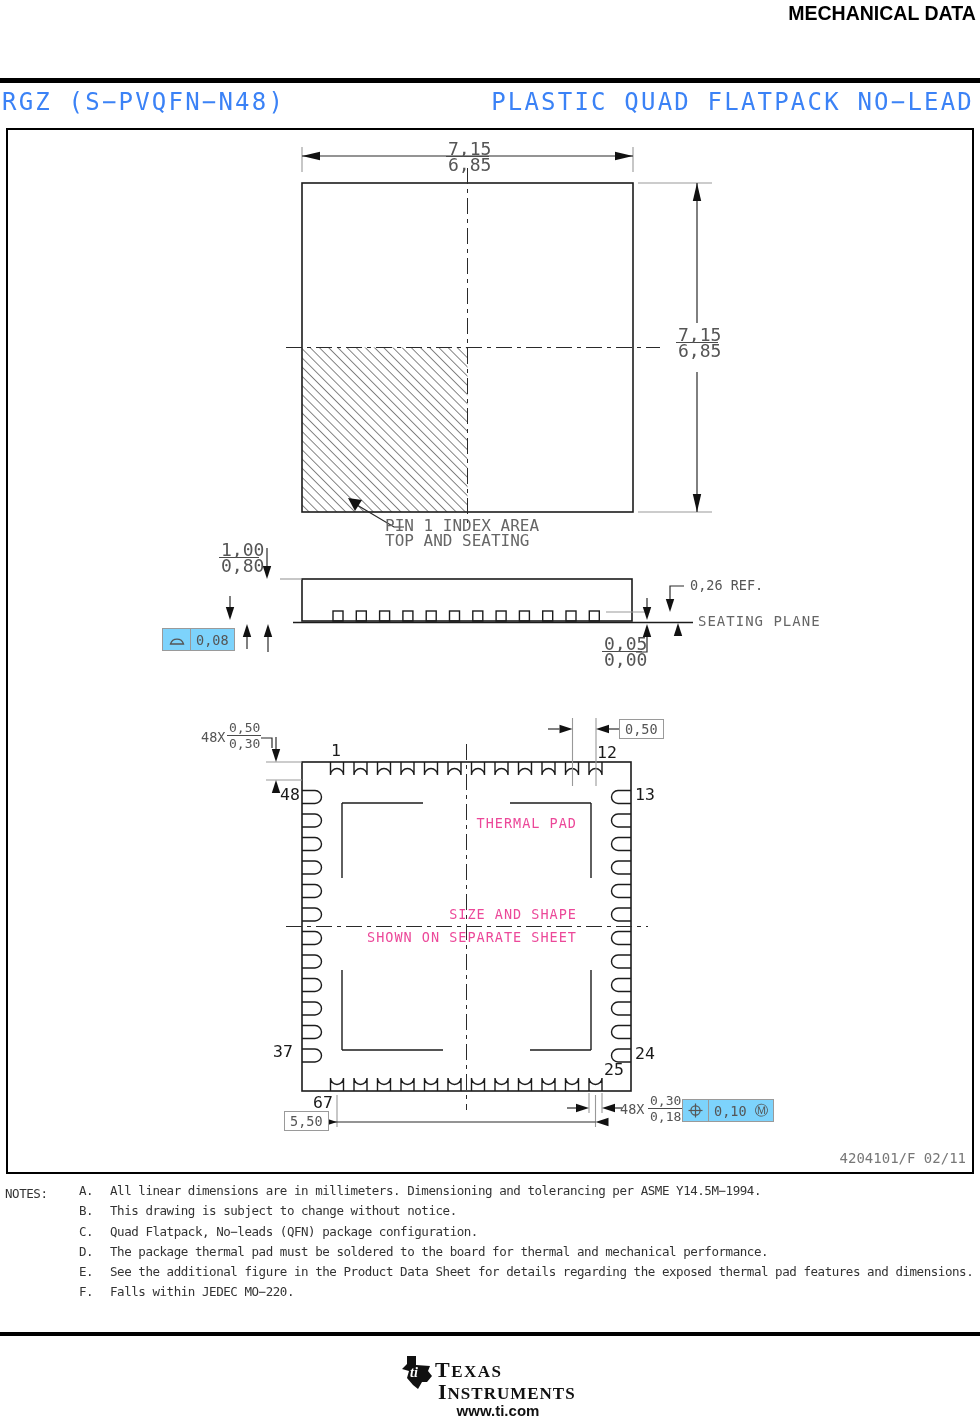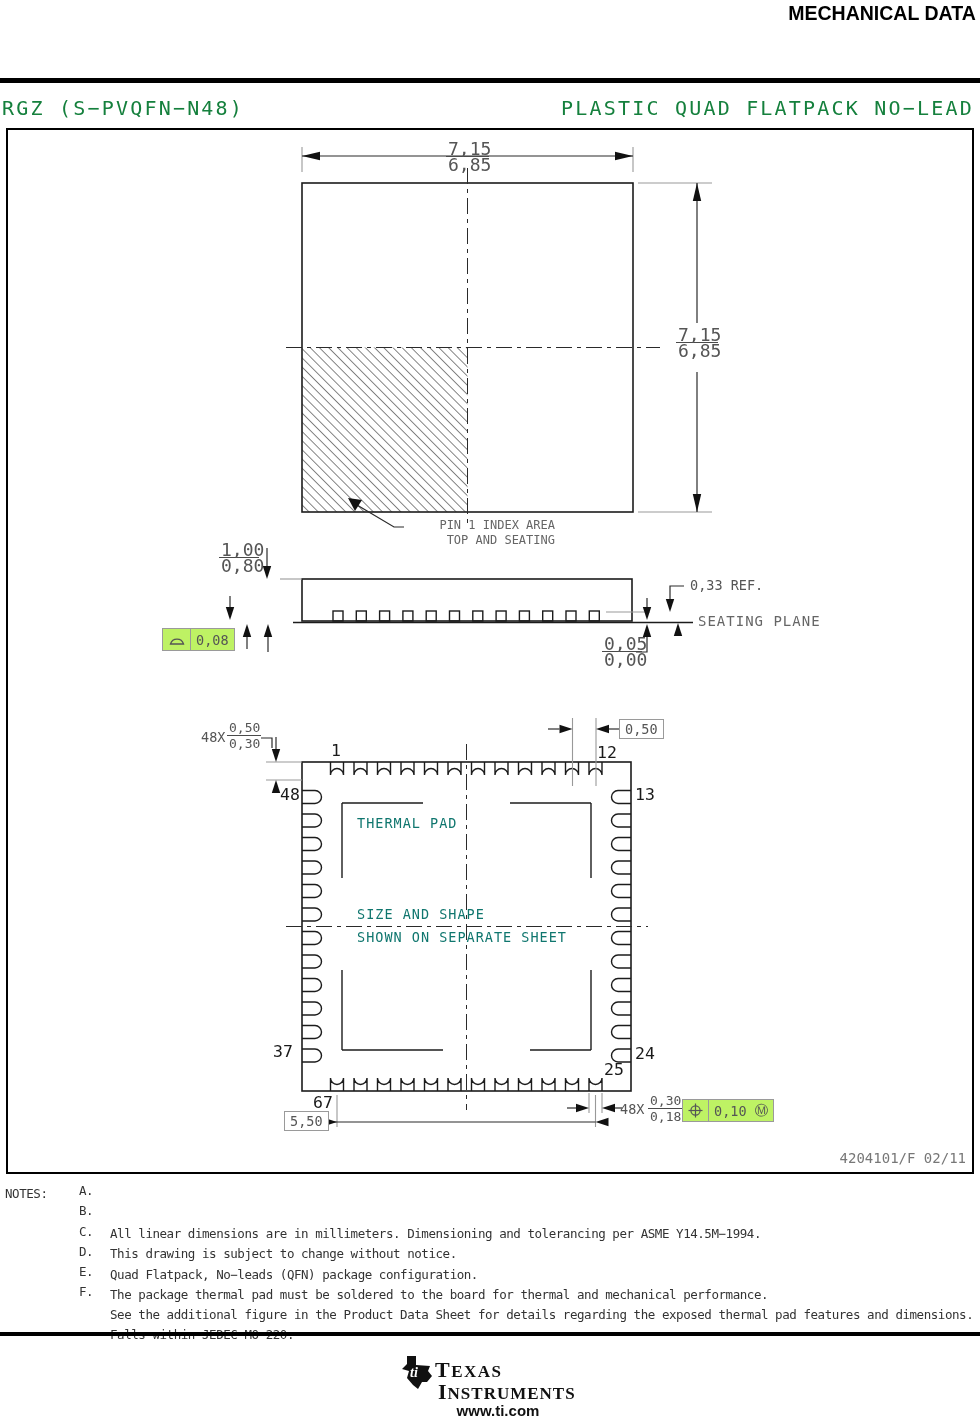--- a/index.html
+++ b/index.html
@@ -3,46 +3,46 @@
 <meta charset="utf-8">
 <style>
   html,body{margin:0;padding:0;background:#fff;}
   #page{position:relative;width:980px;height:1421px;background:#ffffff;overflow:hidden;
         font-family:"DejaVu Sans Mono",monospace;}
   .abs{position:absolute;}
   
   .hdr{position:absolute;top:1px;right:4px;font-family:"Liberation Sans",sans-serif;
        font-weight:bold;font-size:21px;color:#000;transform:scaleX(.93);transform-origin:right;}
   .bar{position:absolute;left:0;top:78px;width:980px;height:5px;background:#000;}
-  .cadtitle{position:absolute;top:96px;font-size:20px;color:#15803d;letter-spacing:2.2px;white-space:nowrap;}
+  .cadtitle{position:absolute;top:88px;font-size:24px;color:#3b82f6;letter-spacing:2.2px;white-space:nowrap;}
   .frame{position:absolute;left:6px;top:128px;width:964px;height:1042px;border:2px solid #000;}
   svg.draw{position:absolute;left:0;top:0;}
   
   .frac{position:absolute;text-align:center;color:#555;font-size:18px;line-height:15px;white-space:nowrap;}
   .frac .top{display:block;border-bottom:1.3px solid #4a4a4a;padding:0 2px;}
   .frac .bot{display:block;padding:0 2px;}
   .dimtxt{position:absolute;color:#555;font-size:13.5px;white-space:nowrap;}
   .dimbox{position:absolute;border:1.3px solid #9a9a9a;color:#555;font-size:13.5px;
           padding:1px 5px;white-space:nowrap;background:#fff;}
   .fcf{position:absolute;display:flex;border:1.3px solid #9a9a9a;color:#555;font-size:13.5px;
-       height:21px;align-items:stretch;background:#bef264;}
+       height:21px;align-items:stretch;background:#7dd3fc;}
   .fcf .cell{display:flex;align-items:center;padding:0 5px;}
   .fcf .cell + .cell{border-left:1.3px solid #9a9a9a;}
   .pin{position:absolute;font-size:16.5px;color:#1a1a1a;white-space:nowrap;}
-  .ctext{position:absolute;width:220px;text-align:left;color:#0f766e;font-size:13.5px;
+  .ctext{position:absolute;width:220px;text-align:right;color:#ec4899;font-size:13.5px;
          letter-spacing:1px;white-space:nowrap;}
-  .leadnote{position:absolute;left:385px;top:518px;width:170px;text-align:right;color:#666;
-            font-size:12px;line-height:15px;white-space:nowrap;}
+  .leadnote{position:absolute;left:385px;top:518px;width:170px;text-align:left;color:#666;
+            font-size:16px;line-height:15px;white-space:nowrap;}
   .docnum{position:absolute;left:826px;top:1150px;width:140px;text-align:right;color:#777;font-size:14px;}
   
   .notes{position:absolute;left:0;top:1183px;width:980px;font-size:12.5px;color:#333;letter-spacing:-.45px;}
   .notes .nlabel{position:absolute;left:5px;top:3px;}
   .note-line{position:relative;height:20.3px;}
   .note-letter{position:absolute;left:79px;}
-  .note-text{position:absolute;left:110px;white-space:nowrap;margin-top:43px;}
+  .note-text{position:absolute;left:110px;white-space:nowrap;}
   
   .rule2{position:absolute;left:0;top:1332px;width:980px;height:4px;background:#000;}
   .texas{position:absolute;left:435px;top:1357px;font-family:"Liberation Serif",serif;font-weight:bold;
          font-size:17px;letter-spacing:1.5px;color:#111;}
   .texas::first-letter{font-size:22px;}
   .instr{position:absolute;left:438px;top:1379px;font-family:"Liberation Serif",serif;font-weight:bold;
          font-size:17px;letter-spacing:1px;color:#111;}
   .instr::first-letter{font-size:22px;}
   .tiurl{position:absolute;left:438px;top:1402px;width:120px;text-align:center;
          font-family:"Liberation Sans",sans-serif;font-weight:bold;font-size:15px;color:#111;}
@@ -237,21 +237,21 @@
     <span class="bot">0,80</span>
   </div>
   <div class="fcf" style="left:162px;top:628px;">
     <span class="cell">
       <svg width="17" height="12">
           <path d="M2.5 10 A6.8 6.8 0 0 1 15.5 10 Z" fill="none" stroke="#555" stroke-width="1.3"></path>
         </svg>
     </span>
     <span class="cell">0,08</span>
   </div>
-  <div class="dimtxt" style="left:690px;top:577px;">0,33 REF.</div>
+  <div class="dimtxt" style="left:690px;top:577px;">0,26 REF.</div>
   <div class="dimtxt" style="left:698px;top:613px;font-size:14px;letter-spacing:1px;color:#666;">SEATING PLANE</div>
   <div class="frac" style="left:602px;top:636px;width:40px;">
     <span class="top">0,05</span>
     <span class="bot">0,00</span>
   </div>
 
   <div class="dimtxt" style="left:201px;top:729px;">48X</div>
   <div class="frac" style="left:227px;top:720px;width:34px;font-size:13px;">
     <span class="top">0,50</span>
     <span class="bot">0,30</span>

